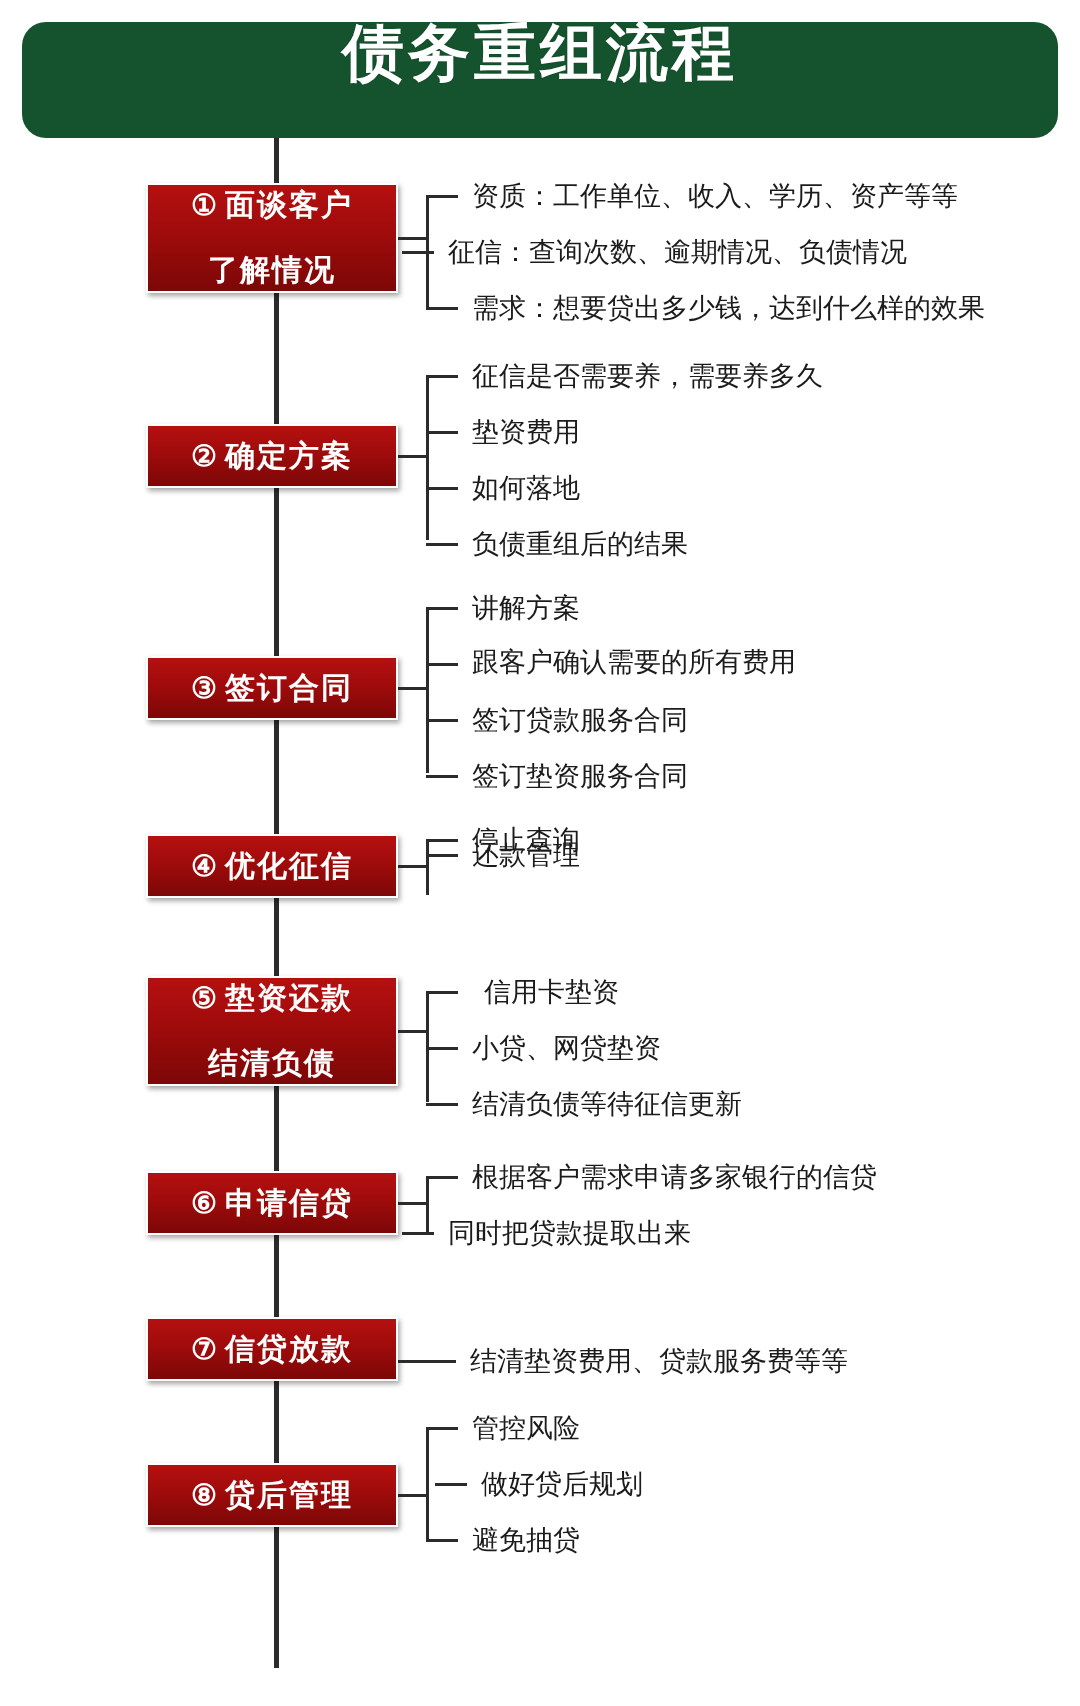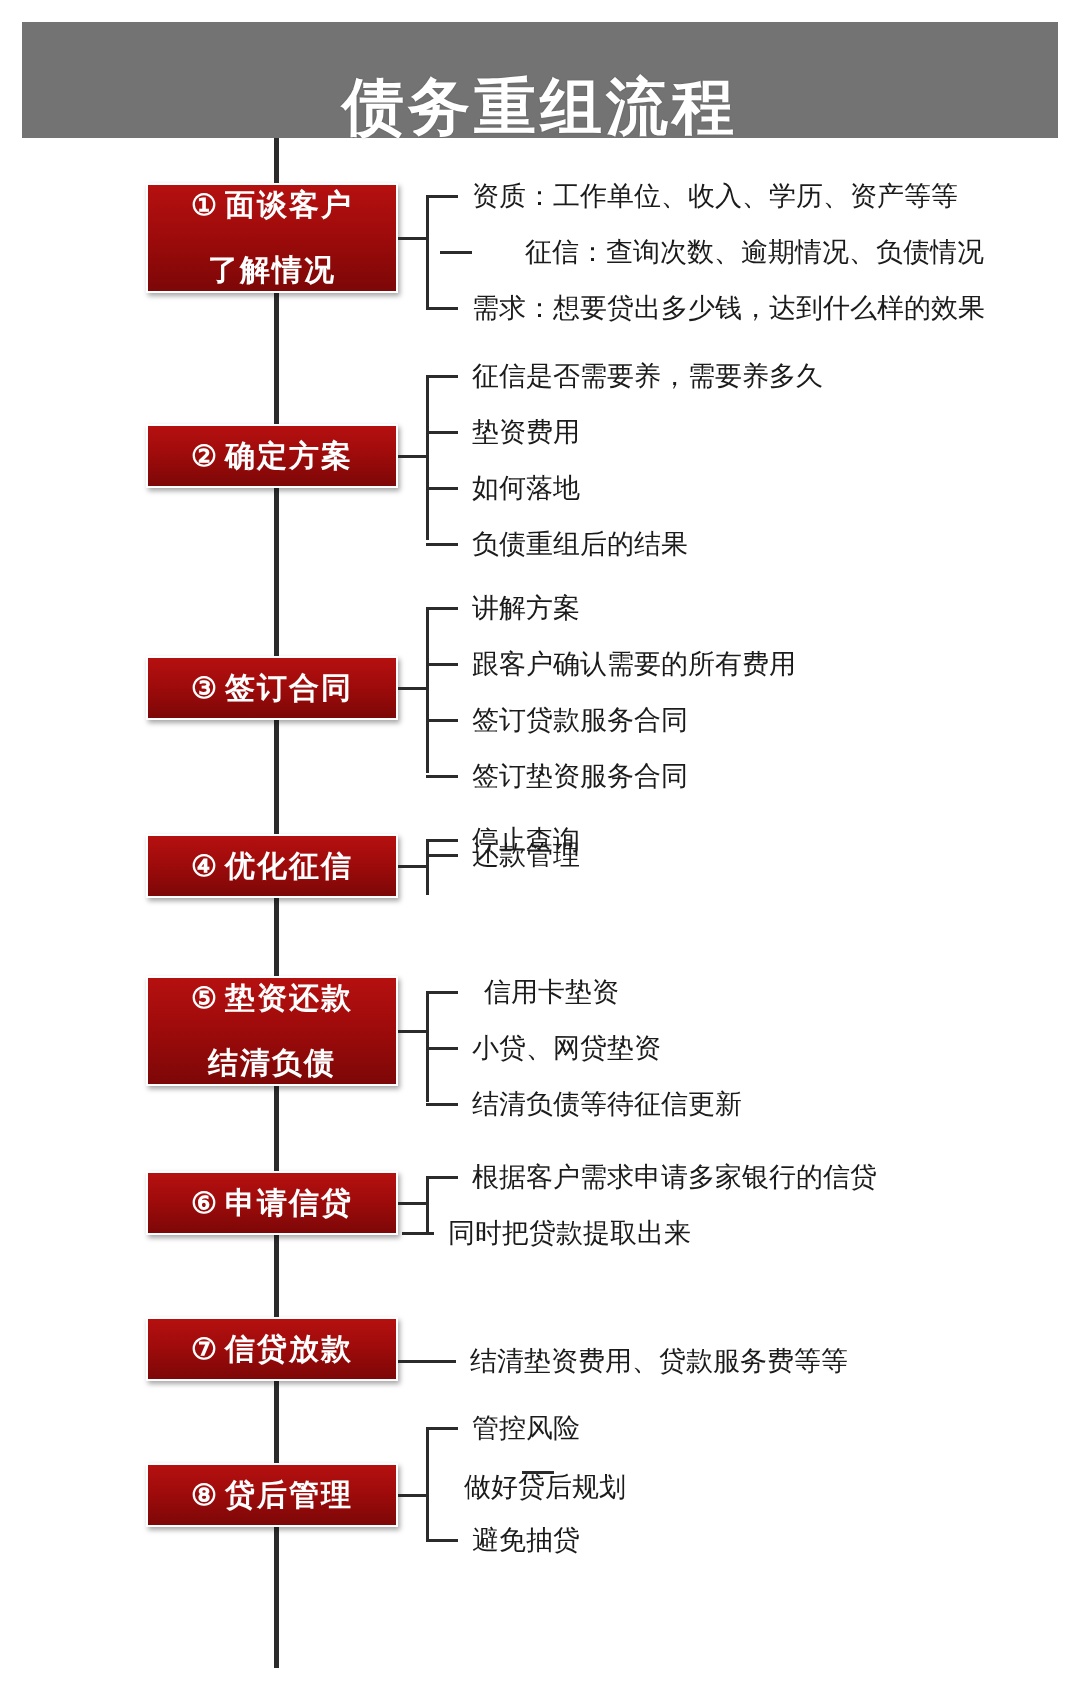--- a/index.html
+++ b/index.html
@@ -16,24 +16,25 @@
     overflow: hidden;
   }
 
   
   #title-banner {
     position: absolute;
     left: 22px;
     top: 22px;
     width: 1036px;
     height: 116px;
-    background: #737373;
+    background: #14532d;
     display: flex;
-    align-items: flex-end;
+    align-items: flex-start;
     justify-content: center;
+    border-radius: 24px;
   }
   #title-banner .title-text {
     color: #ffffff;
     font-size: 62px;
     font-weight: bold;
     letter-spacing: 4px;
     line-height: 1;
     text-shadow: 0 0 2px rgba(0,0,0,.2);
   }
 
@@ -124,21 +125,21 @@
     </div>
     <div class="line-row">了解情况</div>
   </div>
   <div class="branch">
     <div class="branch-lead" style="left:398px; top:237px; width:28px;"></div>
     <div class="bracket-v" style="left:426px; top:195px; height:113px;"></div>
     <div class="branch-item" style="left:426px; top:183px;">
       <span class="tick"></span>
       <span class="btext">资质：工作单位、收入、学历、资产等等</span>
     </div>
-    <div class="branch-item" style="left:440px; top:239px;gap:39px;">
+    <div class="branch-item" style="left:402px; top:239px;">
       <span class="tick"></span>
       <span class="btext">征信：查询次数、逾期情况、负债情况</span>
     </div>
     <div class="branch-item" style="left:426px; top:295px;text-align:right;">
       <span class="tick"></span>
       <span class="btext">需求：想要贷出多少钱，达到什么样的效果</span>
     </div>
   </div>
 </div>
 
@@ -176,21 +177,21 @@
       <span class="numglyph">③</span><span>签订合同</span>
     </div>
   </div>
   <div class="branch">
     <div class="branch-lead" style="left:398px; top:687px; width:28px;"></div>
     <div class="bracket-v" style="left:426px; top:607px; height:166px;"></div>
     <div class="branch-item" style="left:426px; top:595px;">
       <span class="tick"></span>
       <span class="btext">讲解方案</span>
     </div>
-    <div class="branch-item" style="left:426px; top:651px;">
+    <div class="branch-item" style="left:426px; top:651px;font-family:Liberation Mono, monospace;">
       <span class="tick"></span>
       <span class="btext">跟客户确认需要的所有费用</span>
     </div>
     <div class="branch-item" style="left:426px; top:707px;">
       <span class="tick"></span>
       <span class="btext">签订贷款服务合同</span>
     </div>
     <div class="branch-item" style="left:426px; top:763px;">
       <span class="tick"></span>
       <span class="btext">签订垫资服务合同</span>
@@ -283,21 +284,21 @@
       <span class="numglyph">⑧</span><span>贷后管理</span>
     </div>
   </div>
   <div class="branch">
     <div class="branch-lead" style="left:398px; top:1494px; width:28px;"></div>
     <div class="bracket-v" style="left:426px; top:1427px; height:112px;"></div>
     <div class="branch-item" style="left:426px; top:1415px;">
       <span class="tick"></span>
       <span class="btext">管控风险</span>
     </div>
-    <div class="branch-item" style="left:450px; top:1471px;flex-direction:column;">
+    <div class="branch-item" style="left:435px; top:1471px;">
       <span class="tick"></span>
       <span class="btext">做好贷后规划</span>
     </div>
     <div class="branch-item" style="left:426px; top:1527px;">
       <span class="tick"></span>
       <span class="btext">避免抽贷</span>
     </div>
   </div>
 </div>
 

